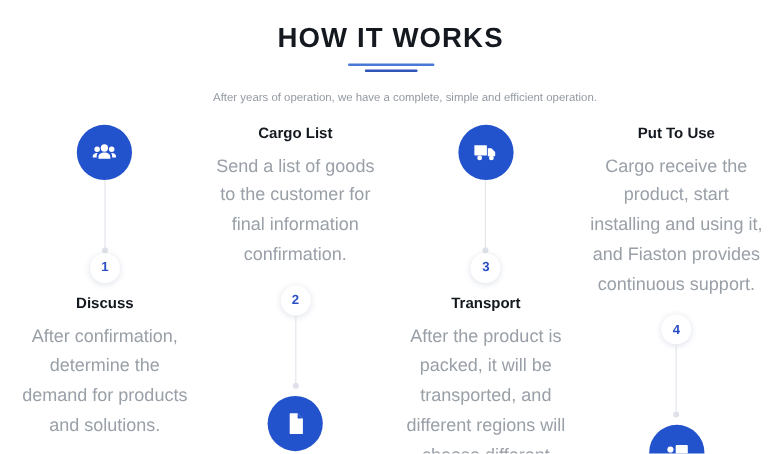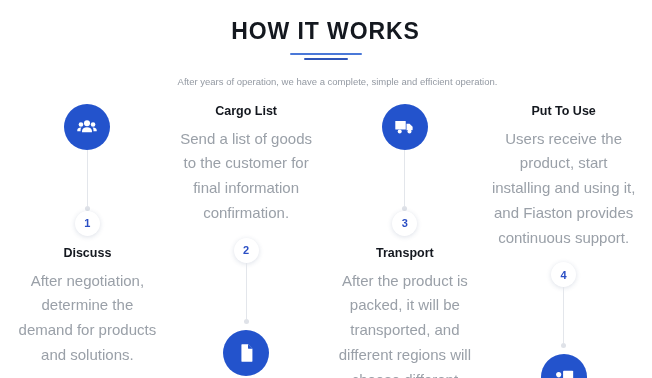--- a/index.html
+++ b/index.html
@@ -191,21 +191,21 @@
       </div>
 
       <div class="badge">1</div>
 
       <div class="gap-10"></div>
 
       <div class="step-title">Discuss</div>
 
       <div class="gap-8"></div>
 
-      <div class="step-desc">After negotiation, determine the demand for products and solutions.</div>
+      <div class="step-desc">After confirmation, determine the demand for products and solutions.</div>
     </div>
 
     <div class="step">
       <div class="step-title">Cargo List</div>
 
       <div class="gap-8"></div>
 
       <div class="step-desc">Send a list of goods to the customer for final information confirmation.</div>
 
       <div class="gap-12"></div>
@@ -251,21 +251,21 @@
       <div class="gap-8"></div>
 
       <div class="step-desc">After the product is packed, it will be transported, and different regions will choose different modes of transportation.</div>
     </div>
 
     <div class="step">
       <div class="step-title">Put To Use</div>
 
       <div class="gap-8"></div>
 
-      <div class="step-desc">Users receive the product, start installing and using it, and Fiaston provides continuous support.</div>
+      <div class="step-desc">Cargo receive the product, start installing and using it, and Fiaston provides continuous support.</div>
 
       <div class="gap-12"></div>
 
       <div class="badge">4</div>
 
       <div class="connector conn-d">
         <div class="line"></div>
         <div class="dot"></div>
       </div>
 

